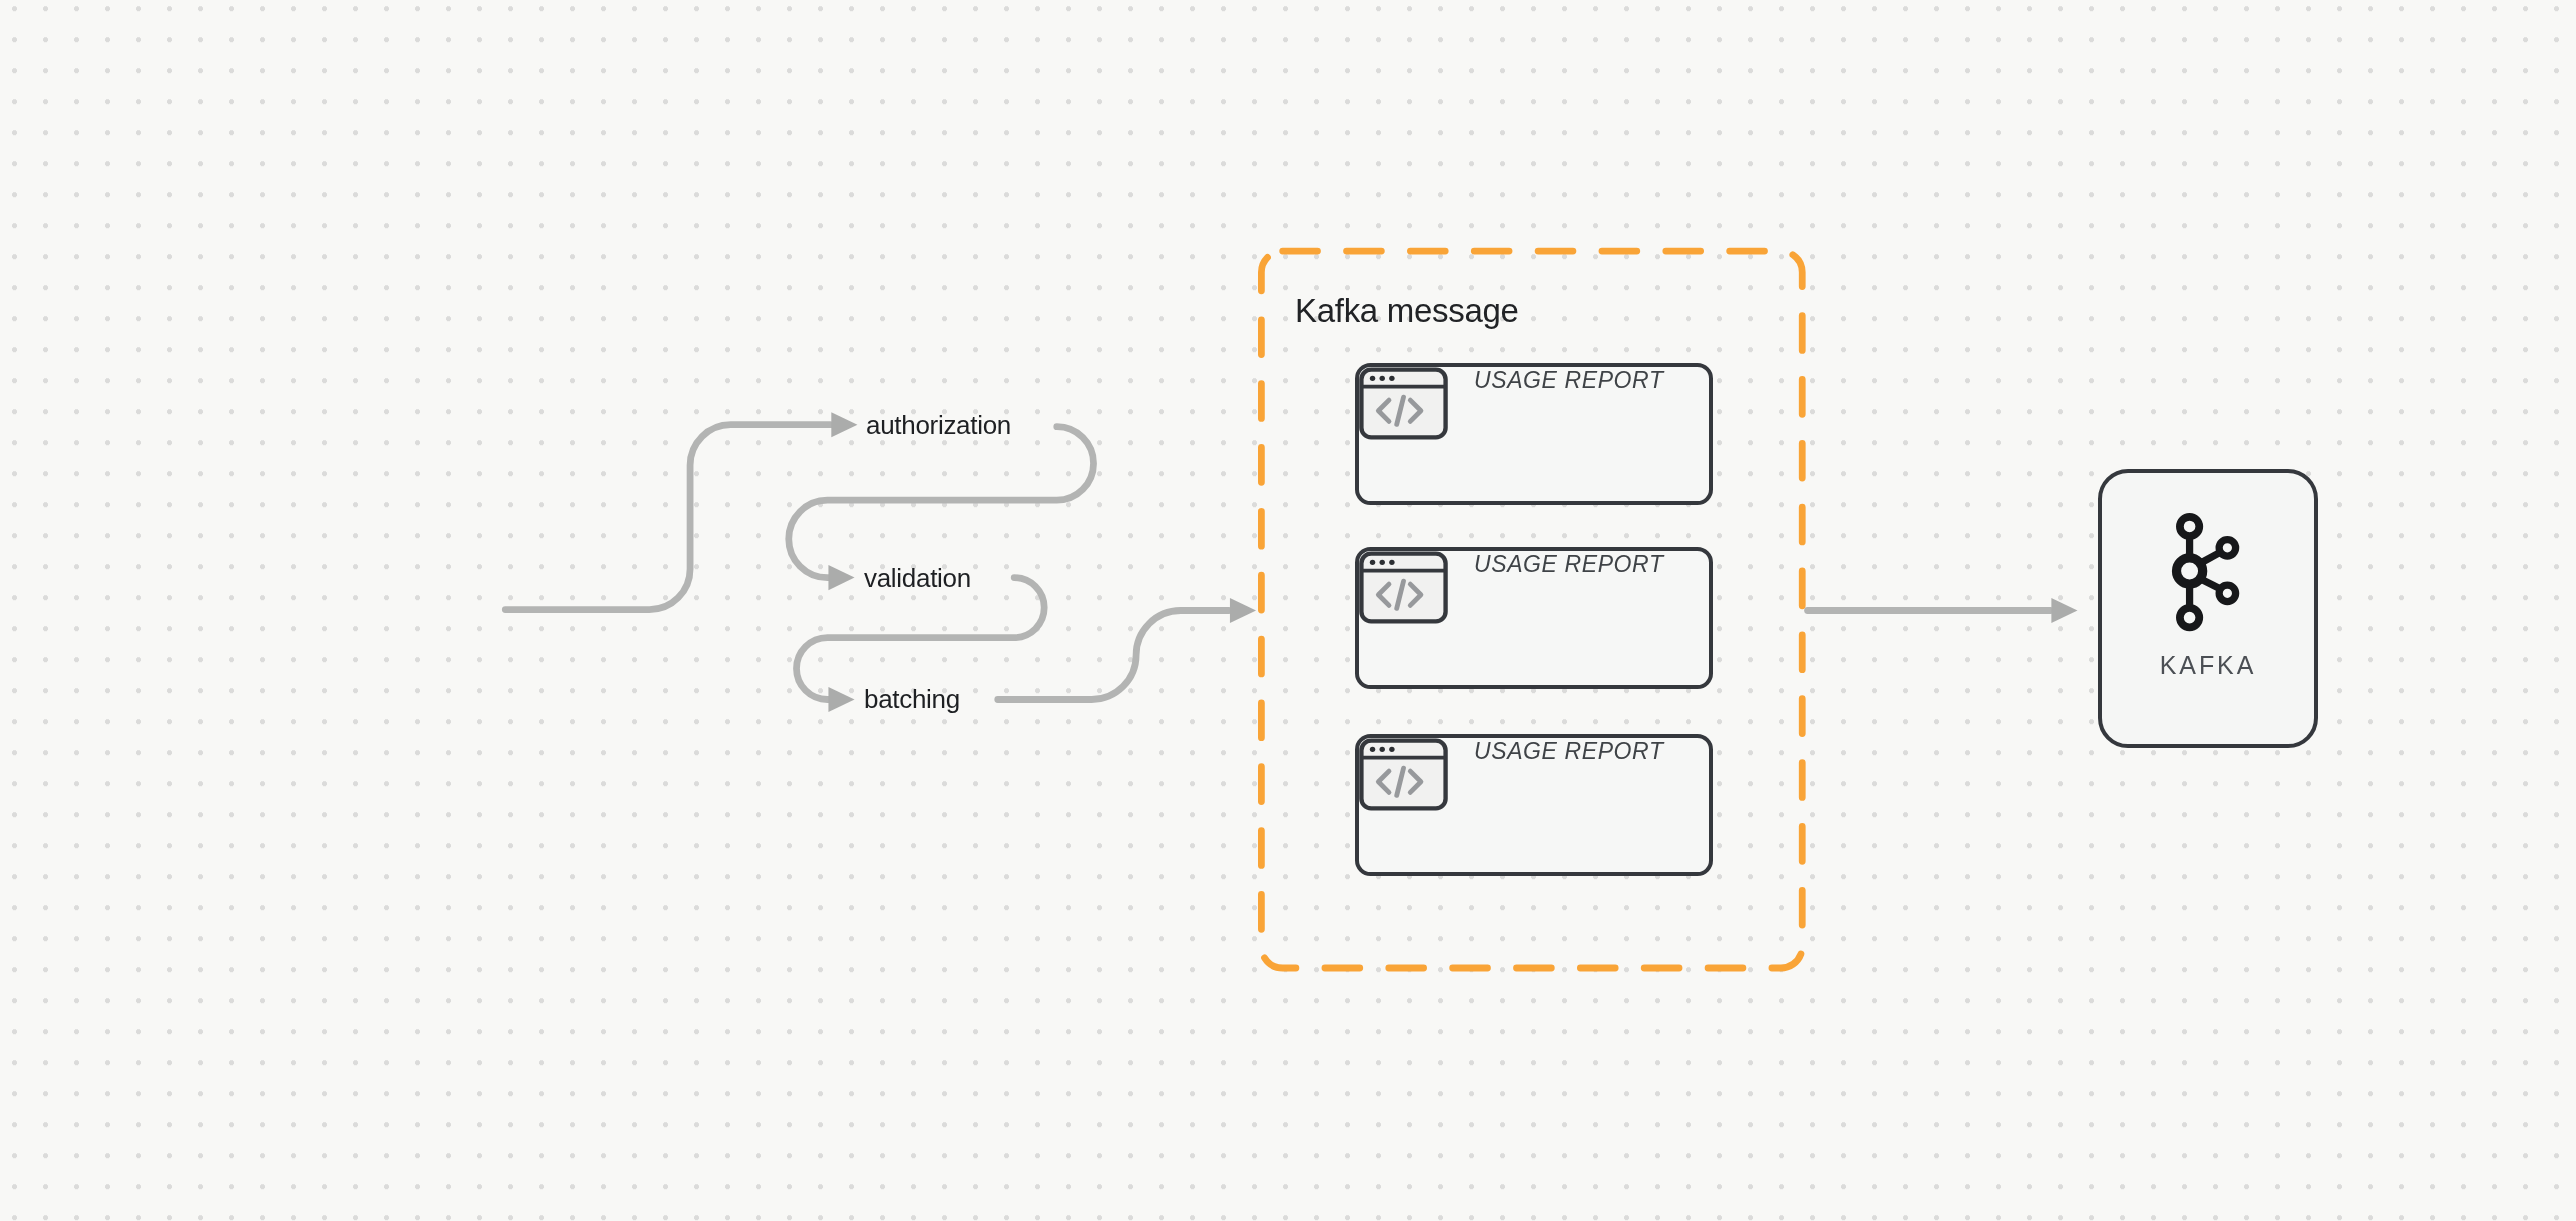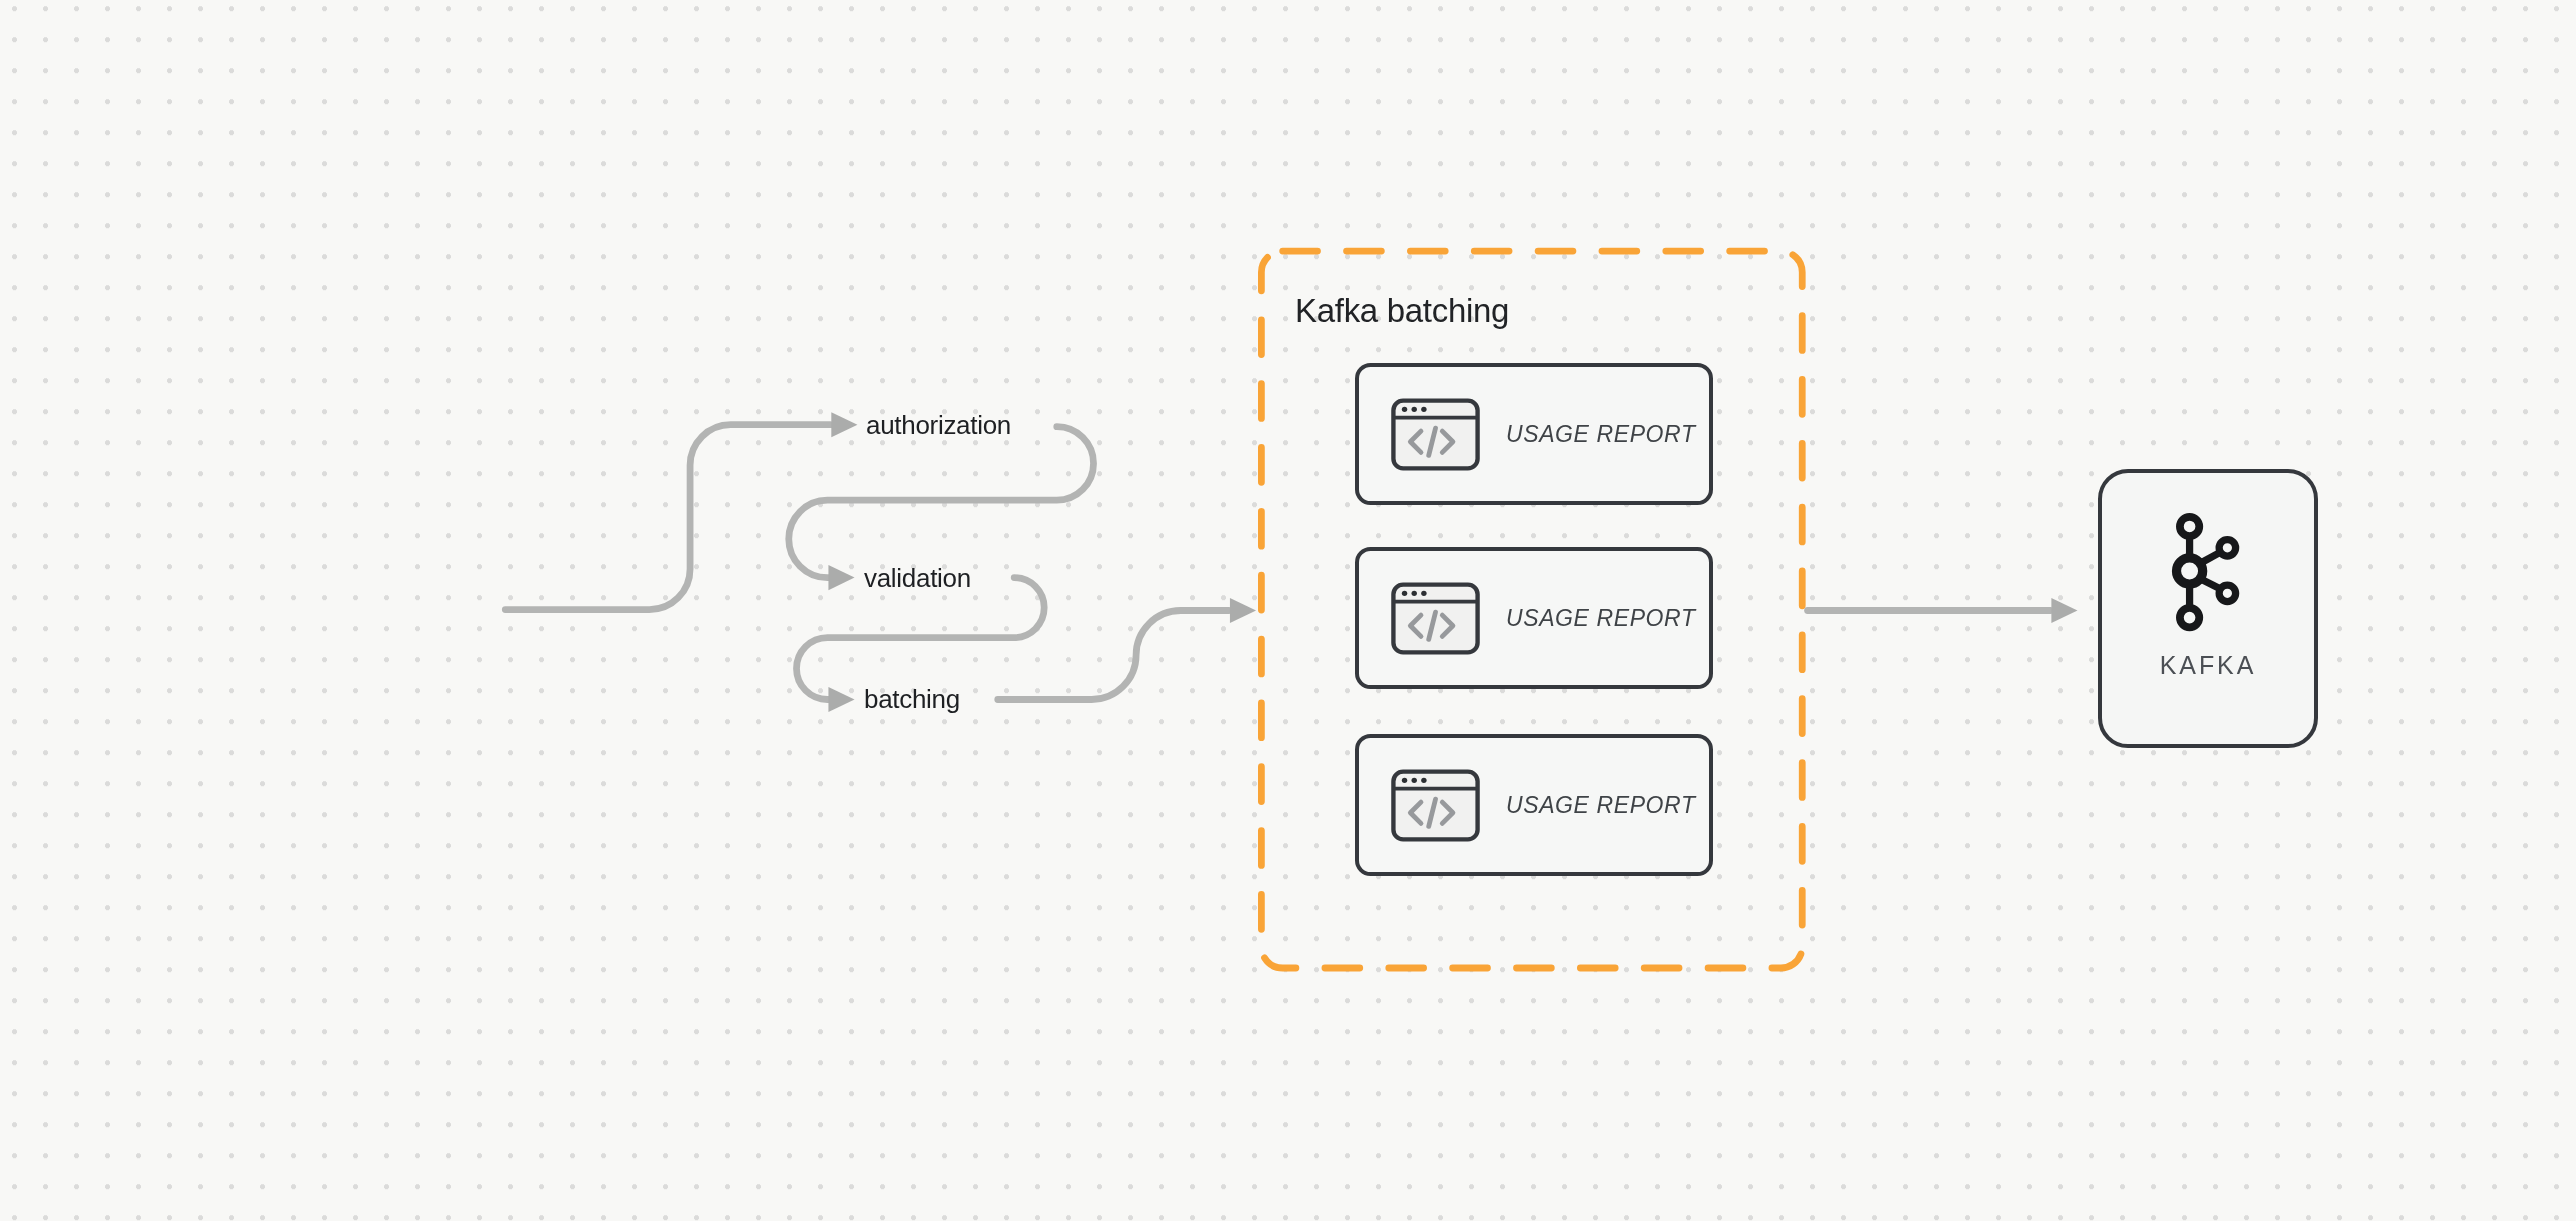--- a/index.html
+++ b/index.html
@@ -73,22 +73,20 @@
   }
 
   .report-card {
     position: absolute;
     left: 1355px;
     width: 358px; height: 142px;
     background: #f6f7f6;
     border: 4.8px solid #35383d;
     border-radius: 15.5px;
     display: flex;
-    align-items: center;
-    padding-left: 32px;
   }
   .report-card::before {
     content: "";
     position: absolute;
     z-index: -1;
     left: 7.7px; top: 7.7px;
     width: 352px; height: 136px;
     background: #e9eae9;
     border: 3.9px solid #85888b;
     border-radius: 15.5px;
@@ -128,21 +126,21 @@
       <polygon points="2120,618 2147,631 2120,644"></polygon>
     </g>
     <rect x="1303.5" y="259.5" width="559" height="741" rx="22" fill="none" stroke="#f9a437" stroke-width="7" stroke-dasharray="36 30" stroke-linecap="round"></rect>
   </svg>
 
 
   <div class="flow-label flow-label-authorization">authorization</div>
   <div class="flow-label flow-label-validation">validation</div>
   <div class="flow-label flow-label-batching">batching</div>
 
-  <div class="group-title">Kafka batching</div>
+  <div class="group-title">Kafka message</div>
 
   <div class="report-card report-card-1">
     <svg class="card-icon" width="89" height="73" viewBox="0 0 92 75">
       <rect x="2.5" y="2.5" width="87" height="70" rx="10" fill="#f1f1f0" stroke="#35383d" stroke-width="4.5"></rect>
       <line x1="3" y1="20" x2="89" y2="20" stroke="#35383d" stroke-width="4"></line>
       <circle cx="14" cy="11.5" r="2.8" fill="#2c2f33"></circle>
       <circle cx="24" cy="11.5" r="2.8" fill="#2c2f33"></circle>
       <circle cx="34" cy="11.5" r="2.8" fill="#2c2f33"></circle>
       <g fill="none" stroke="#97999c" stroke-width="5" stroke-linecap="round" stroke-linejoin="round">
         <path d="M31 34 L20 45 L31 56"></path>

